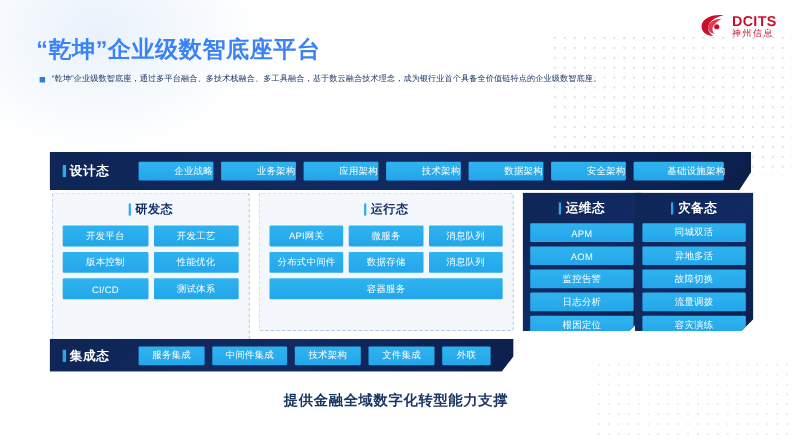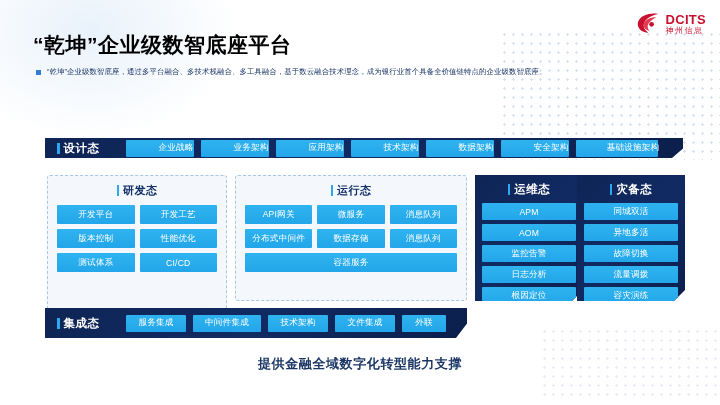--- a/index.html
+++ b/index.html
@@ -74,21 +74,21 @@
     letter-spacing: 1.5px;
     margin-top: 1px;
   }
 
   .page-title {
     position: absolute;
     left: 33px;
     top: 31px;
     font-size: 21px;
     font-weight: bold;
-    color: #000000;
+    color: #3b82f6;
     letter-spacing: .5px;
     white-space: nowrap;
   }
 
   .subtitle-row {
     position: absolute;
     left: 36px;
     top: 67px;
     display: flex;
     align-items: flex-start;
@@ -156,21 +156,21 @@
     align-items: center;
     justify-content: center;
     letter-spacing: .2px;
     white-space: nowrap;
     border-radius: 1px;
   }
 
   
   #row-design {
     left: 0; top: 0;
-    width: 638px; height: 20px;
+    width: 638px; height: 35px;
   }
   #row-design .inner {
     position: absolute;
     inset: 0;
     display: flex;
     align-items: center;
     padding-left: 12px;
     gap: 7px;
   }
   #row-design .row-label { width: 62px; }
@@ -319,22 +319,22 @@
       <div class="lightbox" id="box-rd">
         <div class="panel-title">
           <span class="tick"></span>
           <span>研发态</span>
         </div>
         <div class="grid">
           <div class="chip">开发平台</div>
           <div class="chip">开发工艺</div>
           <div class="chip">版本控制</div>
           <div class="chip">性能优化</div>
+          <div class="chip">CI/CD</div>
           <div class="chip">测试体系</div>
-          <div class="chip">CI/CD</div>
         </div>
       </div>
 
       <div class="lightbox" id="box-run">
         <div class="panel-title">
           <span class="tick"></span>
           <span>运行态</span>
         </div>
         <div class="grid">
           <div class="chip">API网关</div>

